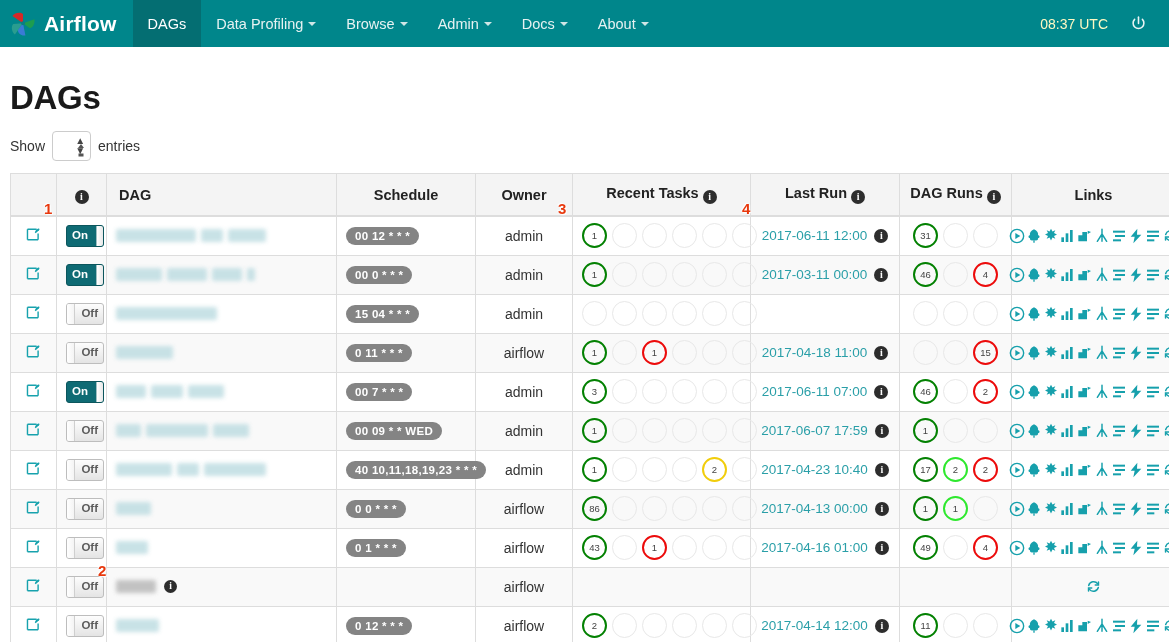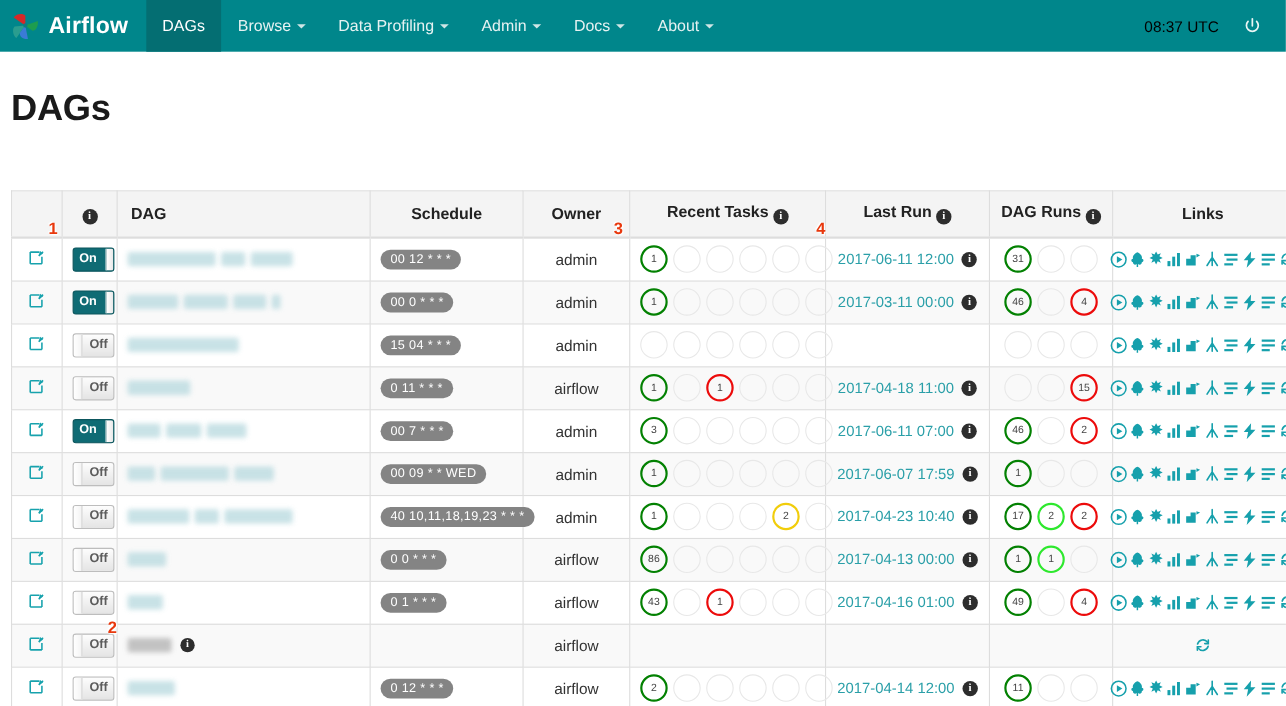--- a/index.html
+++ b/index.html
@@ -47,21 +47,21 @@
     margin-left: 5px;
     border-left: 4px solid transparent;
     border-right: 4px solid transparent;
     border-top: 4px solid #cfe6e6;
   }
   .nav-right {
     margin-left: auto;
     display: flex; align-items: center;
     gap: 22px;
     padding-right: 22px;
-    color: #000000;
+    color: #fef9c3;
     font-size: 14px;
   }
   .power-icon { width: 17px; height: 17px; display: block; cursor: pointer; }
 
   
   .page { padding: 0 10px; }
   h1.page-title {
     font-size: 33px;
     font-weight: bold;
     margin: 32px 0 12px 0;
@@ -225,21 +225,21 @@
     opacity: .85;
   }
   .bar.gray { background: #b9b9b9; }
 
   
   .sched-badge {
     display: inline-block;
     background: #848484;
     color: #fff;
     font-size: 11.5px;
-    font-weight: normal;
+    font-weight: bold;
     border-radius: 9px;
     padding: 3px 9px;
     letter-spacing: .3px;
     white-space: nowrap;
   }
 
   
   .circles { display: flex; align-items: center; justify-content: flex-start; gap: 5px; }
   .circles.center { justify-content: center; }
   .circ {
@@ -295,25 +295,25 @@
           <circle cx="16" cy="15" r="2.4" fill="#0b7d83"></circle>
         </svg>
       </span>
       <span>Airflow</span>
     </div>
     <div class="nav-links" id="nav-links">
         <a class="nav-item active">
           <span>DAGs</span>
         </a>
         <a class="nav-item">
-          <span>Browse</span>
+          <span>Data Profiling</span>
           <span class="caret"></span>
         </a>
         <a class="nav-item">
-          <span>Data Profiling</span>
+          <span>Browse</span>
           <span class="caret"></span>
         </a>
         <a class="nav-item">
           <span>Admin</span>
           <span class="caret"></span>
         </a>
         <a class="nav-item">
           <span>Docs</span>
           <span class="caret"></span>
         </a>
@@ -330,20 +330,27 @@
           <path d="M6.5 6.2 A7.6 7.6 0 1 0 17.5 6.2" stroke="#eaf5f5" stroke-width="2.2" fill="none" stroke-linecap="round"></path>
         </svg>
       </span>
     </div>
   </div>
 
   <div class="page">
     <h1 class="page-title">DAGs</h1>
 
     <div class="table-controls">
+      <div class="length-group">
+        <span class="lbl-left">Show</span>
+        <div class="select-box">
+          <span class="arrows">▲<br>▼</span>
+        </div>
+        <span class="lbl-right">entries</span>
+      </div>
     </div>
 
     <table class="dags">
       <colgroup>
         <col class="col-edit">
           <col class="col-toggle">
           <col class="col-dag">
           <col class="col-sched">
         <col class="col-owner">
           <col class="col-tasks">

